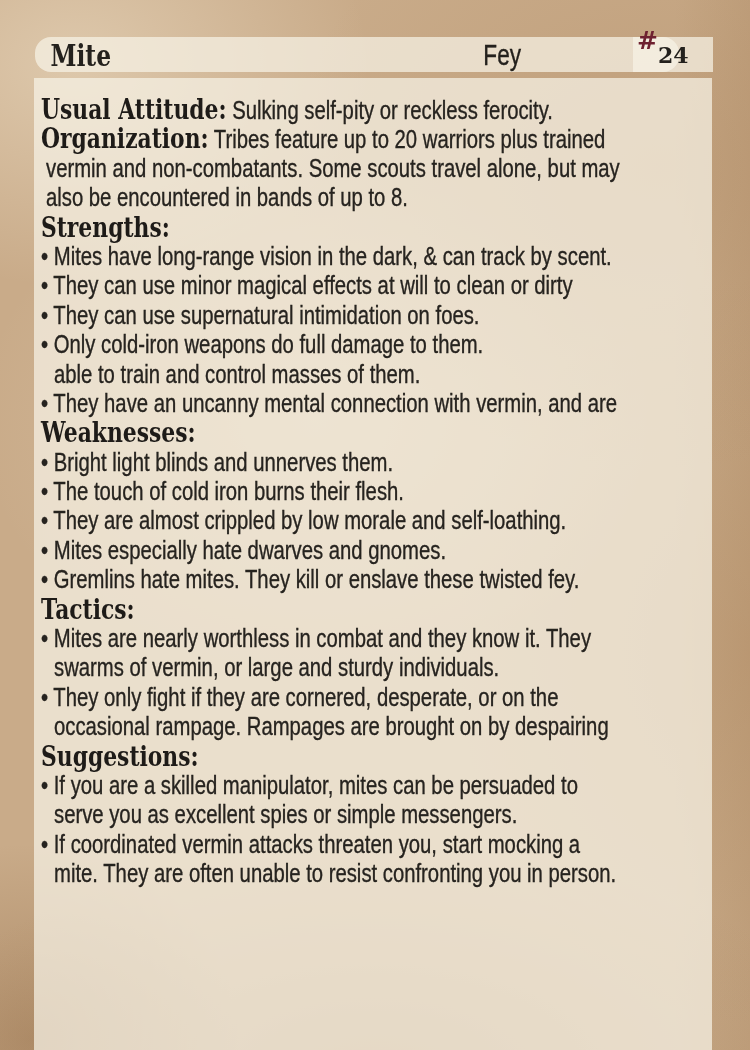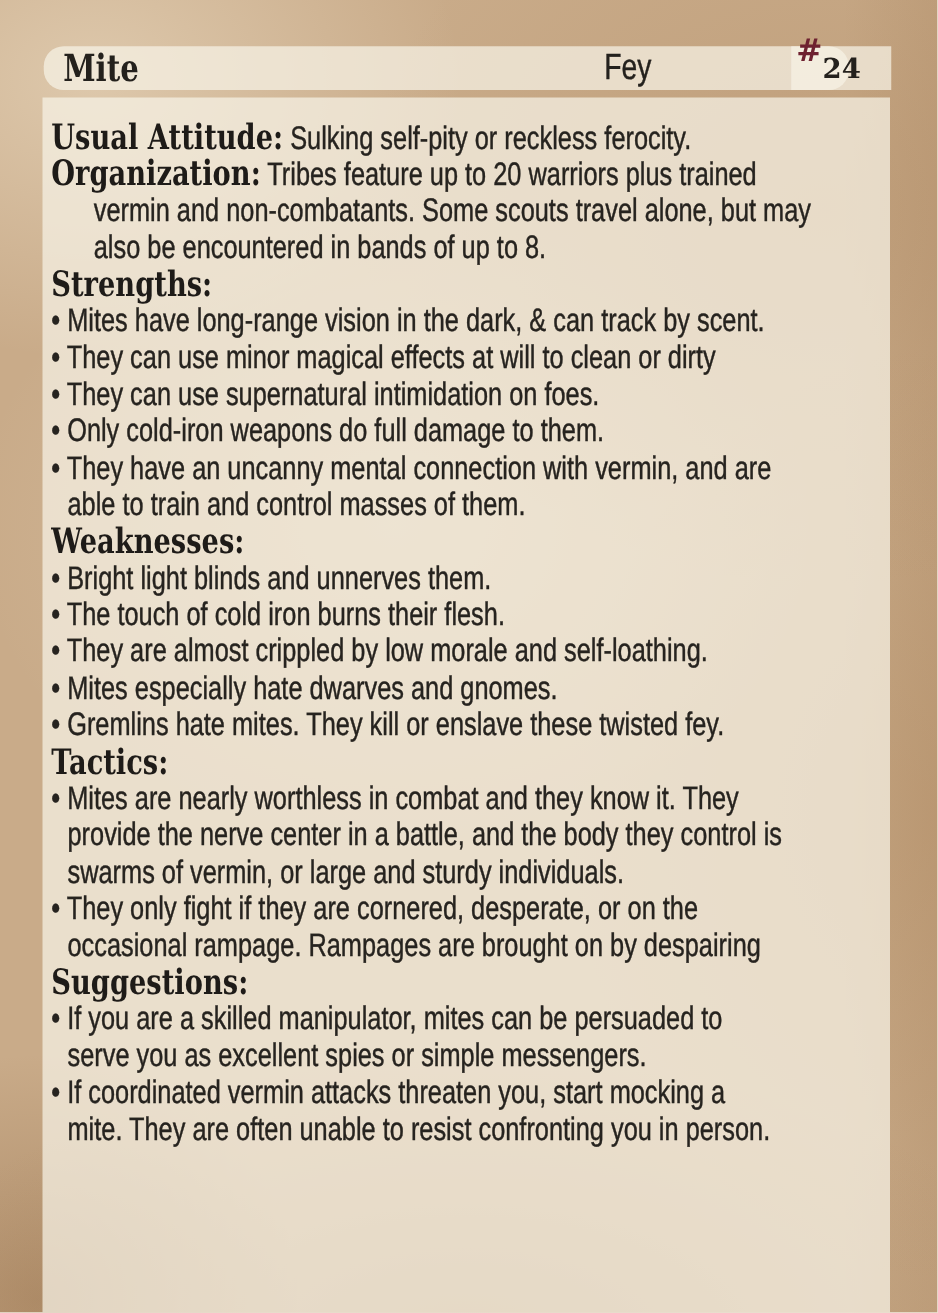--- a/index.html
+++ b/index.html
@@ -63,21 +63,21 @@
   .content-box{
     left:34px;top:78px;width:678px;height:1042px;
     box-sizing:border-box;
     padding:17px 4px 0 7px;
     overflow:hidden;
   }
   .line{
     height:29.4px;line-height:29.4px;
     white-space:pre;
   }
-  .line.cont{padding-left:5px;margin-left:29px;}
+  .line.cont{padding-left:5px;}
   .line.bullet-cont{padding-left:13px;}
   .hlabel{
     font-family:"DejaVu Serif",serif;
     font-weight:700;font-size:28px;
     color:#1e1b18;
   }
   .btext,.dot{
     font-family:"Liberation Sans",sans-serif;
     font-size:26px;
     -webkit-text-stroke:0.35px currentColor;
@@ -106,31 +106,30 @@
   <div class="panel content-box" id="content-box">
       <div class="line labeled"><span class="scale"><span class="hlabel">Usual Attitude:</span><span class="btext"> Sulking self-pity or reckless ferocity.</span></span></div>
       <div class="line labeled"><span class="scale"><span class="hlabel">Organization:</span><span class="btext"> Tribes feature up to 20 warriors plus trained</span></span></div>
       <div class="line cont"><span class="scale"><span class="btext">vermin and non-combatants. Some scouts travel alone, but may</span></span></div>
       <div class="line cont"><span class="scale"><span class="btext">also be encountered in bands of up to 8.</span></span></div>
       <div class="line heading"><span class="scale"><span class="hlabel">Strengths:</span></span></div>
       <div class="line bullet"><span class="scale"><span class="dot">• </span><span class="btext">Mites have long-range vision in the dark, &amp; can track by scent.</span></span></div>
       <div class="line bullet"><span class="scale"><span class="dot">• </span><span class="btext">They can use minor magical effects at will to clean or dirty</span></span></div>
       <div class="line bullet"><span class="scale"><span class="dot">• </span><span class="btext">They can use supernatural intimidation on foes.</span></span></div>
       <div class="line bullet"><span class="scale"><span class="dot">• </span><span class="btext">Only cold-iron weapons do full damage to them.</span></span></div>
+      <div class="line bullet-cont"><span class="scale"><span class="btext">able to train and control masses of them.</span></span></div>
       <div class="line bullet"><span class="scale"><span class="dot">• </span><span class="btext">They have an uncanny mental connection with vermin, and are</span></span></div>
-      <div class="line bullet-cont"><span class="scale"><span class="btext">able to train and control masses of them.</span></span></div>
       <div class="line heading"><span class="scale"><span class="hlabel">Weaknesses:</span></span></div>
       <div class="line bullet"><span class="scale"><span class="dot">• </span><span class="btext">Bright light blinds and unnerves them.</span></span></div>
       <div class="line bullet"><span class="scale"><span class="dot">• </span><span class="btext">The touch of cold iron burns their flesh.</span></span></div>
       <div class="line bullet"><span class="scale"><span class="dot">• </span><span class="btext">They are almost crippled by low morale and self-loathing.</span></span></div>
       <div class="line bullet"><span class="scale"><span class="dot">• </span><span class="btext">Mites especially hate dwarves and gnomes.</span></span></div>
       <div class="line bullet"><span class="scale"><span class="dot">• </span><span class="btext">Gremlins hate mites. They kill or enslave these twisted fey.</span></span></div>
       <div class="line heading"><span class="scale"><span class="hlabel">Tactics:</span></span></div>
       <div class="line bullet"><span class="scale"><span class="dot">• </span><span class="btext">Mites are nearly worthless in combat and they know it. They</span></span></div>
-      <div class="line bullet-cont"><span class="scale"><span class="btext">provide the nerve center in a battle, and the body they control is</span></span></div>
       <div class="line bullet-cont"><span class="scale"><span class="btext">swarms of vermin, or large and sturdy individuals.</span></span></div>
       <div class="line bullet"><span class="scale"><span class="dot">• </span><span class="btext">They only fight if they are cornered, desperate, or on the</span></span></div>
       <div class="line bullet-cont"><span class="scale"><span class="btext">occasional rampage. Rampages are brought on by despairing</span></span></div>
       <div class="line heading"><span class="scale"><span class="hlabel">Suggestions:</span></span></div>
       <div class="line bullet"><span class="scale"><span class="dot">• </span><span class="btext">If you are a skilled manipulator, mites can be persuaded to</span></span></div>
       <div class="line bullet-cont"><span class="scale"><span class="btext">serve you as excellent spies or simple messengers.</span></span></div>
       <div class="line bullet"><span class="scale"><span class="dot">• </span><span class="btext">If coordinated vermin attacks threaten you, start mocking a</span></span></div>
       <div class="line bullet-cont"><span class="scale"><span class="btext">mite. They are often unable to resist confronting you in person.</span></span></div>
     </div>
 

